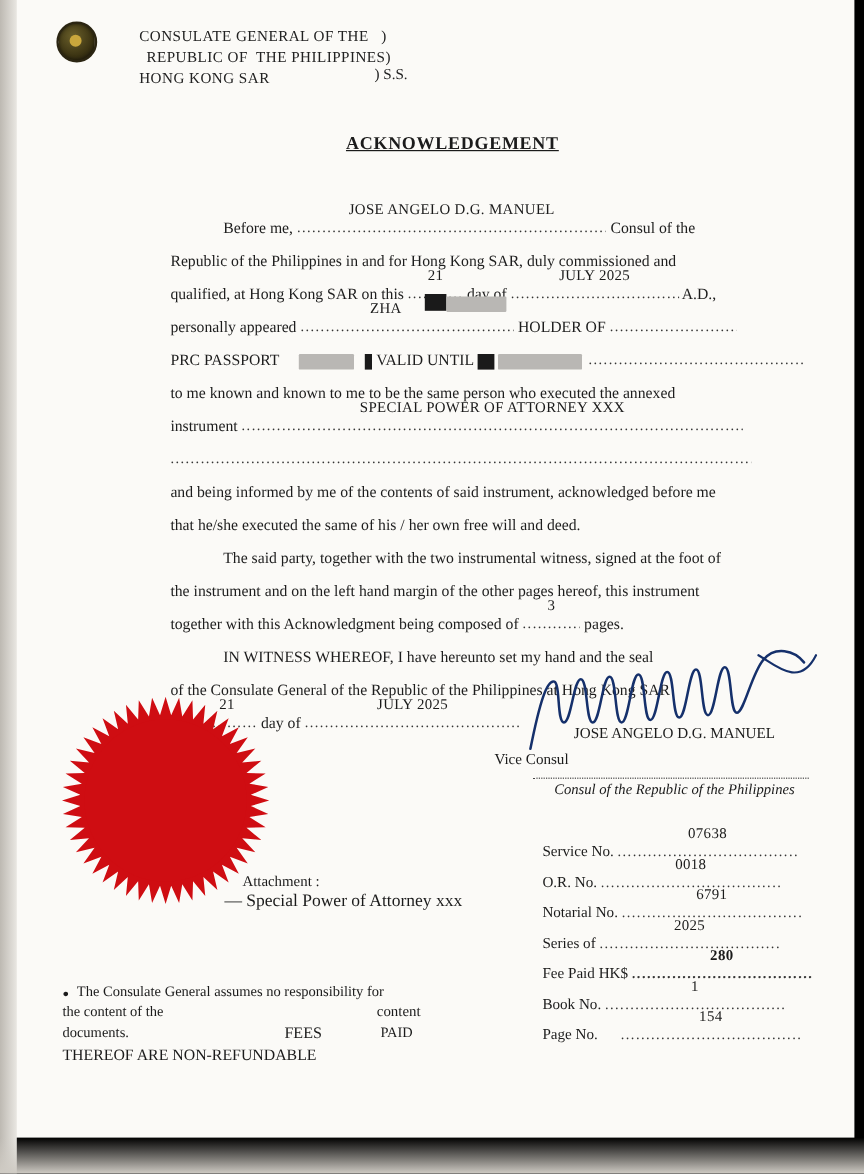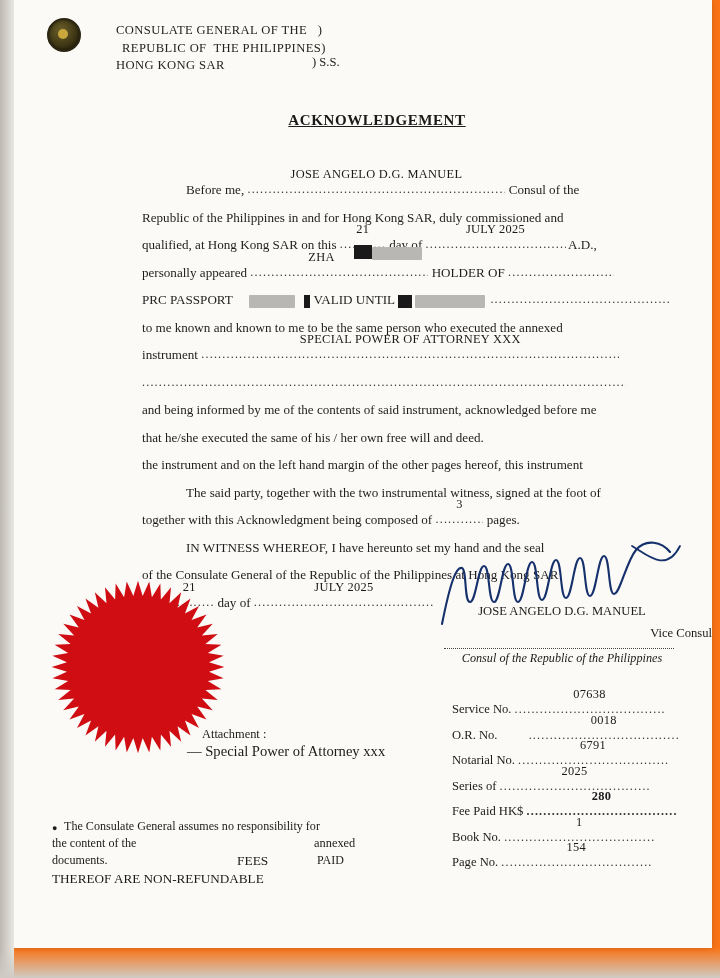--- a/index.html
+++ b/index.html
@@ -5,21 +5,21 @@
   html,body{margin:0;padding:0;}
   body{
     width:720px;height:978px;
     background:#e8e6e1;
     font-family:"Liberation Serif", serif;
     overflow:hidden;
   }
   #page{
     position:relative;
     width:720px;height:978px;
-    background:#f97316;
+    background:#000000;
     overflow:hidden;
   }
   
   #paper{
     position:absolute;
     left:12px;top:0;width:700px;height:948px;
     background:#fbfaf7;
     box-shadow:0 0 6px rgba(0,0,0,.18);
   }
   
@@ -82,21 +82,21 @@
 
   
   .sig{
     position:absolute;left:424px;top:540px;width:250px;height:86px;
   }
   .signame{
     position:absolute;left:400px;top:604px;width:300px;text-align:center;
     font-size:12.6px;color:#1b1b1b;
   }
   .sigrole{
-    position:absolute;left:400px;top:626px;width:300px;text-align:right;
+    position:absolute;left:400px;top:626px;width:300px;text-align:left;
     font-size:12.6px;color:#1b1b1b;
   }
   .sigline{
     position:absolute;left:432px;top:648px;width:230px;border-top:1px dotted #444;
   }
   .sigsub{
     position:absolute;left:395px;top:651px;width:310px;text-align:center;
     font-size:12.2px;font-style:italic;color:#1b1b1b;
   }
 
@@ -212,24 +212,24 @@
         </span>
       </div>
 
       <div class="ln">
         <span class="dots" style="width:484px;">................................................................................................................................................</span>
       </div>
 
       <div class="ln">and being informed by me of the contents of said instrument, acknowledged before me</div>
       <div class="ln">that he/she executed the same of his / her own free will and deed.</div>
 
+      <div class="ln">
+        <span class="indent"></span><span>The said party, together with the two instrumental witness, signed at the foot of</span>
+      </div>
       <div class="ln">the  instrument  and  on  the  left  hand  margin  of  the  other  pages  hereof,  this  instrument</div>
-      <div class="ln">
-        <span class="indent"></span><span>The said party, together with the two instrumental witness, signed at the foot of</span>
-      </div>
 
       <div class="ln">
         <span>together with this Acknowledgment being composed of</span>
         <span class="fillwrap" style="width:48px;">
           <span class="handw">3</span>
           <span class="dots" style="width:48px;">................</span>
         </span>
         <span>pages.</span>
       </div>
 
@@ -271,33 +271,33 @@
           <polygon points="100.00,3.00 105.23,20.17 112.66,3.83 115.61,21.54 125.11,6.31 125.72,24.25 137.12,10.38 135.38,28.25 148.50,16.00 144.45,33.48 159.05,23.04 152.75,39.85 168.59,31.41 160.15,47.25 176.96,40.95 166.52,55.55 184.00,51.50 171.75,64.62 189.62,62.88 175.75,74.28 193.69,74.89 178.46,84.39 196.17,87.34 179.83,94.77 197.00,100.00 179.83,105.23 196.17,112.66 178.46,115.61 193.69,125.11 175.75,125.72 189.62,137.12 171.75,135.38 184.00,148.50 166.52,144.45 176.96,159.05 160.15,152.75 168.59,168.59 152.75,160.15 159.05,176.96 144.45,166.52 148.50,184.00 135.38,171.75 137.12,189.62 125.72,175.75 125.11,193.69 115.61,178.46 112.66,196.17 105.23,179.83 100.00,197.00 94.77,179.83 87.34,196.17 84.39,178.46 74.89,193.69 74.28,175.75 62.88,189.62 64.62,171.75 51.50,184.00 55.55,166.52 40.95,176.96 47.25,160.15 31.41,168.59 39.85,152.75 23.04,159.05 33.48,144.45 16.00,148.50 28.25,135.38 10.38,137.12 24.25,125.72 6.31,125.11 21.54,115.61 3.83,112.66 20.17,105.23 3.00,100.00 20.17,94.77 3.83,87.34 21.54,84.39 6.31,74.89 24.25,74.28 10.38,62.88 28.25,64.62 16.00,51.50 33.48,55.55 23.04,40.95 39.85,47.25 31.41,31.41 47.25,39.85 40.95,23.04 55.55,33.48 51.50,16.00 64.62,28.25 62.88,10.38 74.28,24.25 74.89,6.31 84.39,21.54 87.34,3.83 94.77,20.17" fill="#cf0d12"></polygon>
         </g>
       <circle cx="100" cy="100" r="76" fill="#cf0d12"></circle>
     </svg>
 
     <div class="attach">Attachment :</div>
     <div class="attach2">— Special Power of Attorney xxx</div>
 
     <div class="fees">
         <div class="fee-row"><span class="fee-label">Service No.</span> <span class="fillwrap" style="width: 150px;"><span class="handw" style="text-align: center;">07638</span><span class="dots" style="width: 150px;">..................................................</span></span></div>
-        <div class="fee-row"><span class="fee-label">O.R. No.</span> <span class="fillwrap" style="width: 150px; margin-left: 28px;"><span class="handw" style="text-align: center;">0018</span><span class="dots" style="width: 150px;">..................................................</span></span></div>
+        <div class="fee-row"><span class="fee-label">O.R. No.</span> <span class="fillwrap" style="width: 150px;"><span class="handw" style="text-align: center;">0018</span><span class="dots" style="width: 150px;">..................................................</span></span></div>
         <div class="fee-row"><span class="fee-label">Notarial No.</span> <span class="fillwrap" style="width: 150px;"><span class="handw" style="text-align: center;">6791</span><span class="dots" style="width: 150px;">..................................................</span></span></div>
         <div class="fee-row"><span class="fee-label">Series of</span> <span class="fillwrap" style="width: 150px;"><span class="handw" style="text-align: center;">2025</span><span class="dots" style="width: 150px;">..................................................</span></span></div>
         <div class="fee-row"><span class="fee-label">Fee Paid HK$</span> <span class="fillwrap" style="width: 150px; font-weight: bold;"><span class="handw" style="text-align: center;">280</span><span class="dots" style="width: 150px;">..................................................</span></span></div>
         <div class="fee-row"><span class="fee-label">Book No.</span> <span class="fillwrap" style="width: 150px;"><span class="handw" style="text-align: center;">1</span><span class="dots" style="width: 150px;">..................................................</span></span></div>
-        <div class="fee-row"><span class="fee-label">Page No.</span> <span class="fillwrap" style="width: 150px;"><span class="handw" style="text-align: center;">154</span><span class="dots" style="width: 150px;">..................................................</span></span></div>
+        <div class="fee-row"><span class="fee-label">Page No.</span> <span class="fillwrap" style="width: 150px; margin-left: 16px;"><span class="handw" style="text-align: center;">154</span><span class="dots" style="width: 150px;">..................................................</span></span></div>
       </div>
 
     <div class="foot">
       <span class="bullet">●</span>
       <div class="t">The  Consulate  General  assumes  no  responsibility  for</div>
       <div>the  content  of  the</div>
-      <div class="annexed">annexed</div>
+      <div class="annexed">content</div>
       <div>documents.</div>
       <div class="fees-paid">FEES</div>
       <div class="paid">PAID</div>
       <div class="refund">THEREOF ARE NON-REFUNDABLE</div>
     </div>
 
   </div>
 </div>
 
 </body></html>

